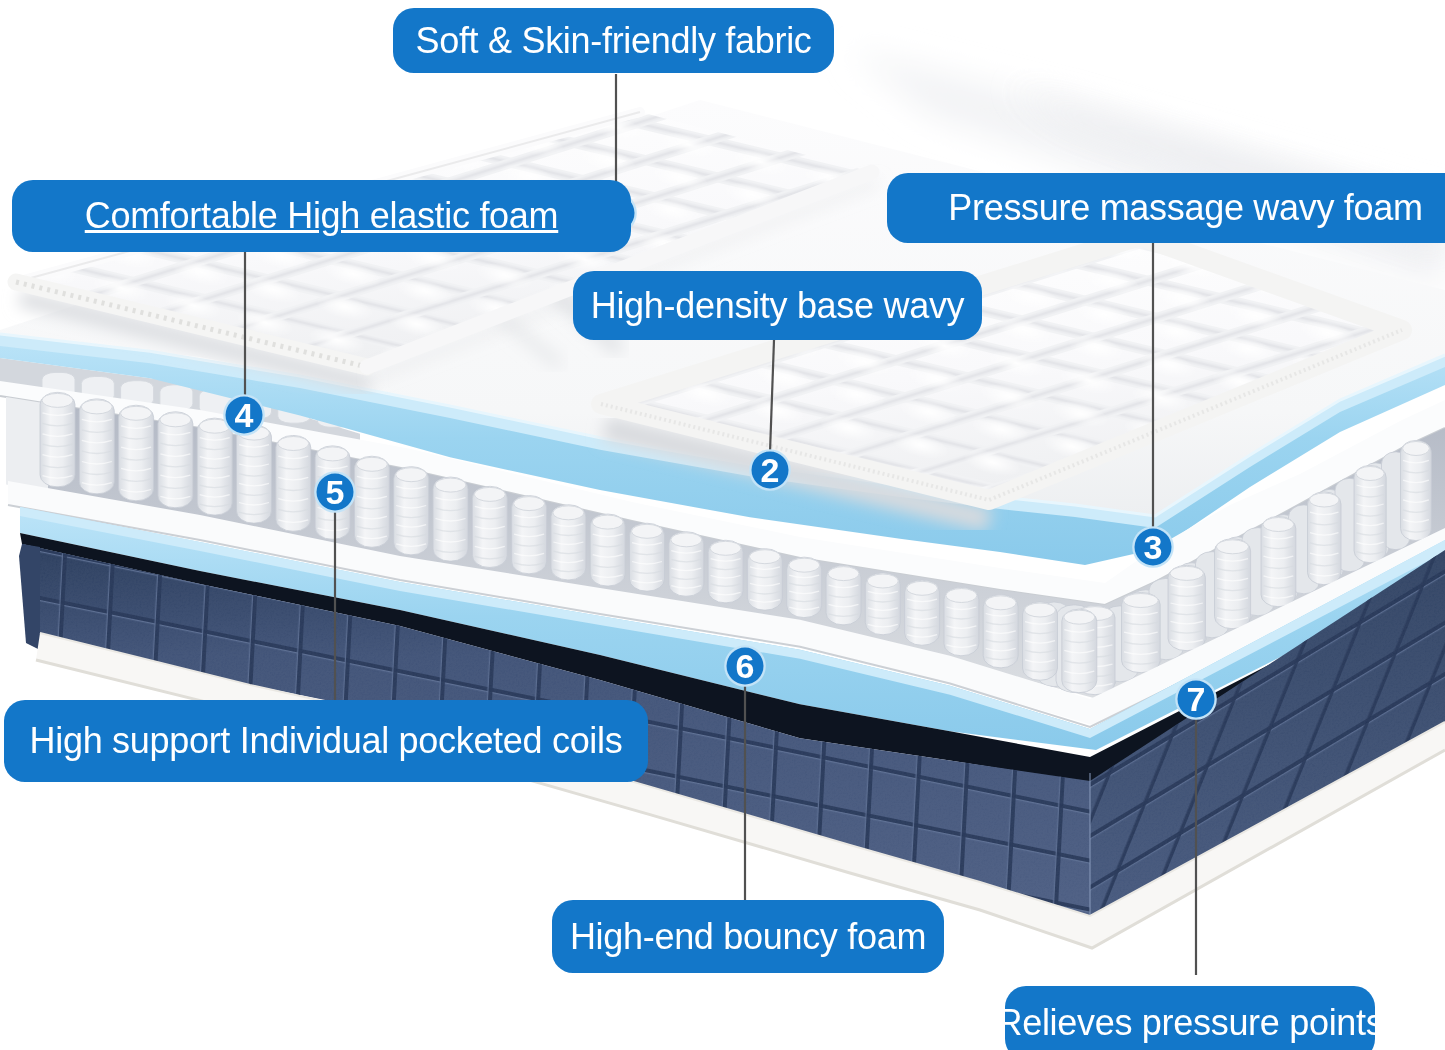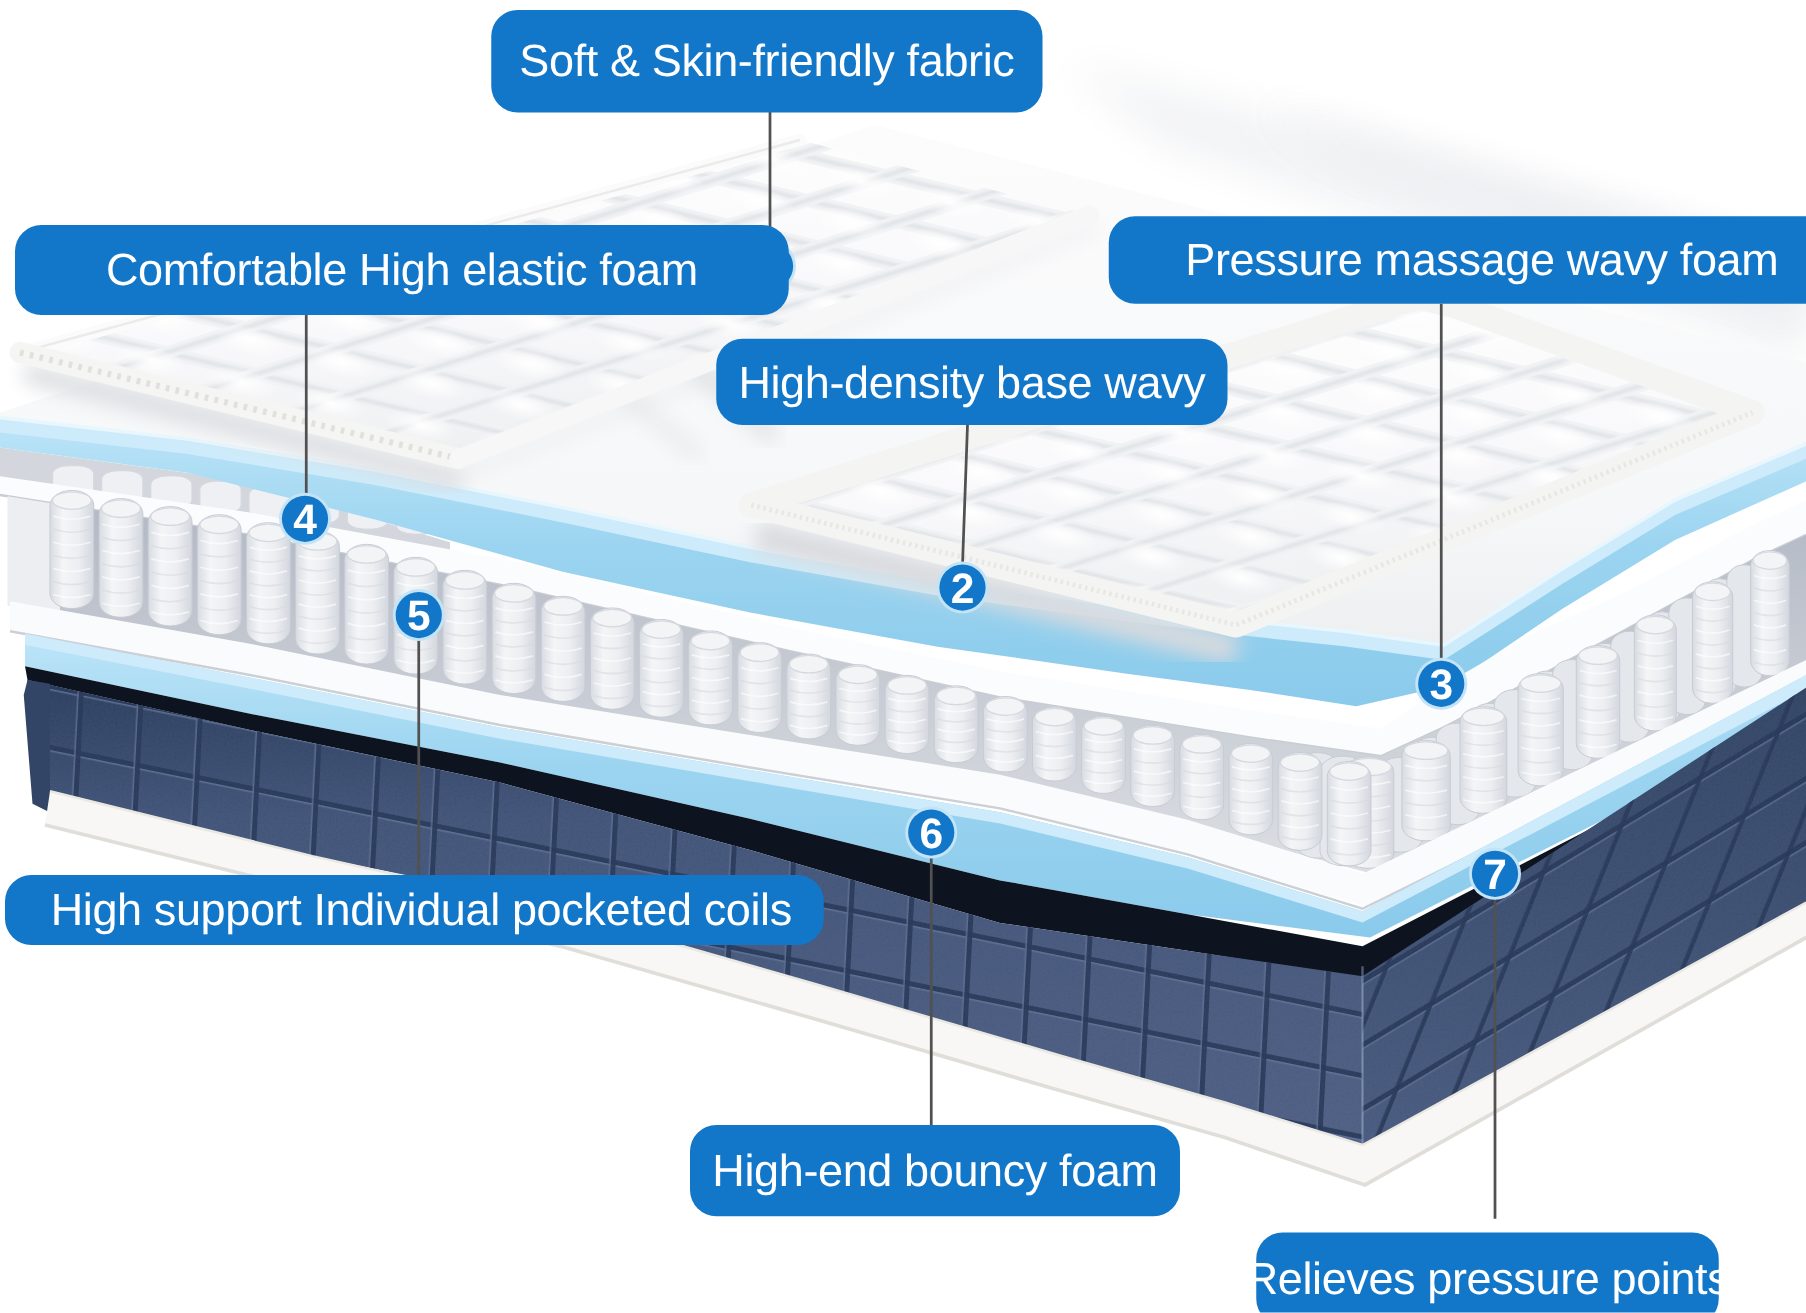--- a/index.html
+++ b/index.html
@@ -578,20 +578,20 @@
 <circle cx="335" cy="492" r="20.8" fill="#c3e3f7"></circle>
 <circle cx="335" cy="492" r="18.5" fill="#1377c9"></circle>
 <text x="335" y="504" text-anchor="middle" font-family="Liberation Sans, sans-serif" font-size="34" font-weight="bold" fill="#ffffff">5</text>
 <circle cx="745" cy="666" r="20.8" fill="#c3e3f7"></circle>
 <circle cx="745" cy="666" r="18.5" fill="#1377c9"></circle>
 <text x="745" y="678" text-anchor="middle" font-family="Liberation Sans, sans-serif" font-size="34" font-weight="bold" fill="#ffffff">6</text>
 <circle cx="1196" cy="699" r="20.8" fill="#c3e3f7"></circle>
 <circle cx="1196" cy="699" r="18.5" fill="#1377c9"></circle>
 <text x="1196" y="711" text-anchor="middle" font-family="Liberation Sans, sans-serif" font-size="34" font-weight="bold" fill="#ffffff">7</text>
 </svg>
-<div class="lbl" style="left:393px;top:8px;width:441px;height:82px;">Soft &amp; Skin-friendly fabric</div>
-<div class="lbl" style="left:12px;top:180px;width:619px;height:72px;">Comfortable High elastic foam</div>
+<div class="lbl" style="left:393px;top:8px;width:441px;height:65px;">Soft &amp; Skin-friendly fabric</div>
+<div class="lbl" style="left:12px;top:180px;width:619px;height:72px;text-decoration:underline;">Comfortable High elastic foam</div>
 <div class="lbl" style="left:887px;top:173px;width:597px;height:70px;">Pressure massage wavy foam</div>
 <div class="lbl" style="left:573px;top:271px;width:409px;height:69px;">High-density base wavy</div>
-<div class="lbl" style="left:4px;top:700px;width:644px;height:56px;padding-left:11px;">High support Individual pocketed coils</div>
+<div class="lbl" style="left:4px;top:700px;width:644px;height:82px;">High support Individual pocketed coils</div>
 <div class="lbl" style="left:552px;top:900px;width:392px;height:73px;">High-end bouncy foam</div>
 <div class="lbl" style="left:1005px;top:974px;width:370px;height:74px;margin-top:12px;">Relieves pressure points</div>
 </div>
 
 </body></html>

